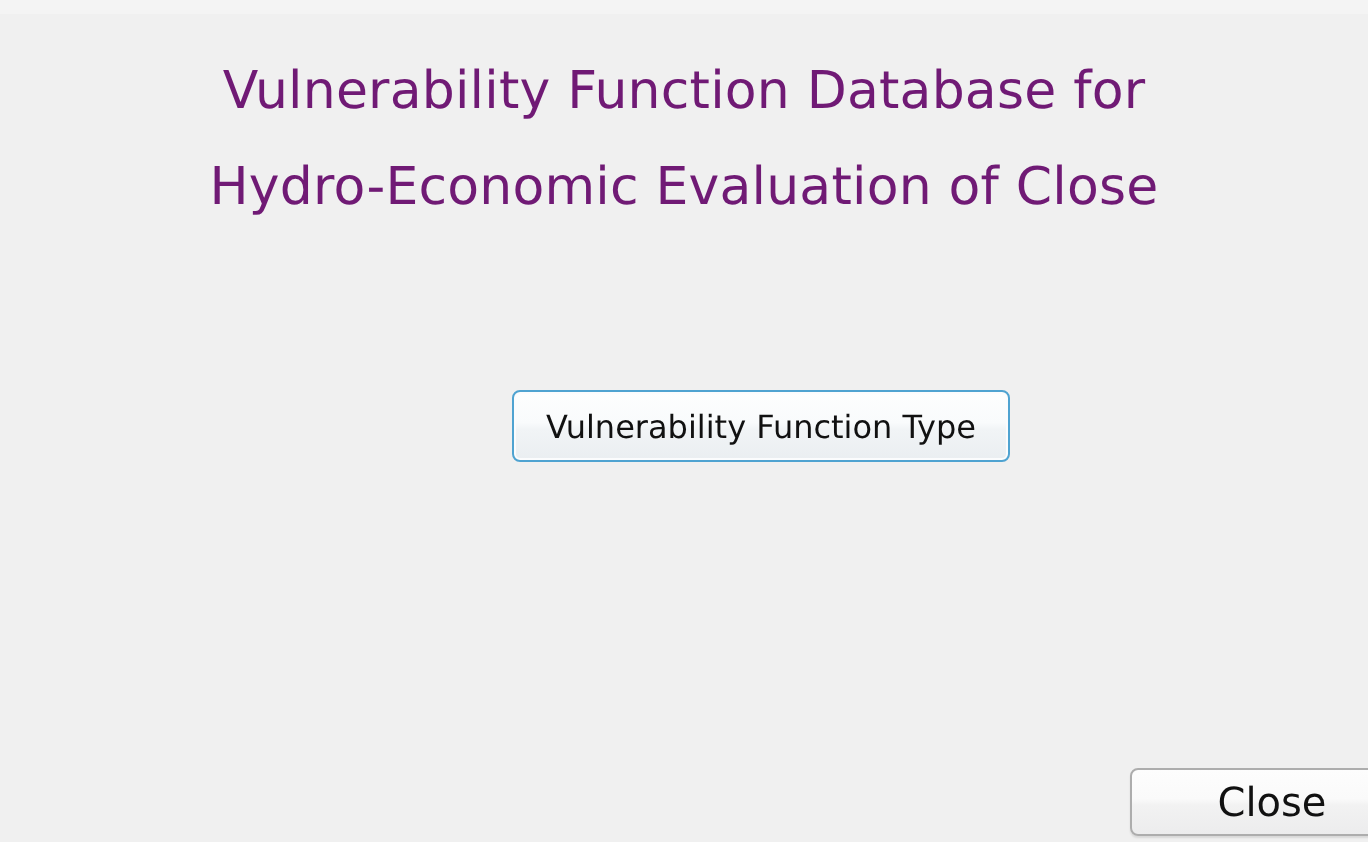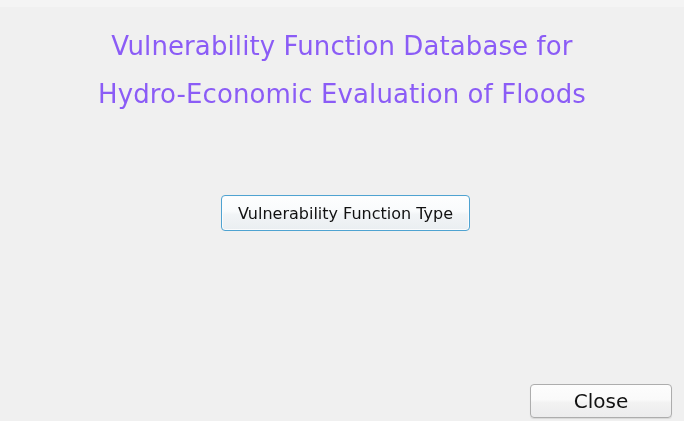--- a/index.html
+++ b/index.html
@@ -38,21 +38,21 @@
     position: absolute;
     left: 0;
     top: 22px;
     width: 684px;
     text-align: center;
   }
   .title-line {
     display: block;
     font-size: 26px;
     line-height: 48px;
-    color: #8b5cf6;
+    color: #701a75;
     font-weight: normal;
     letter-spacing: 0.1px;
     white-space: nowrap;
   }
 
   
   .btn {
     position: absolute;
     box-sizing: border-box;
     display: flex;
@@ -61,20 +61,21 @@
     font-family: "DejaVu Sans", "Liberation Sans", sans-serif;
     font-size: 16px;
     color: #111111;
     border: 1px solid #adadad;
     border-radius: 4px;
     background: linear-gradient(to bottom, #fdfdfd 0%, #fafafa 45%, #f2f2f2 55%, #ececed 100%);
     padding: 0;
     white-space: nowrap;
     cursor: default;
     box-shadow: 0 1px 1px rgba(0,0,0,0.10);
+    margin-left: 35px;
   }
 
   
   .btn.focused {
     border: 1px solid #4fa3d1;
     box-shadow: inset 0 0 0 1px #fbfcfd, 0 0 0 0 rgba(0,0,0,0);
     background: linear-gradient(to bottom, #fdfefe 0%, #f9fbfc 45%, #f1f4f6 55%, #eaeef1 100%);
   }
 
   #btn-vf-type {
@@ -99,21 +100,21 @@
 </style>
 </head>
 <body>
 
 <div class="top-strip"></div>
 
 <div class="dialog-surface">
 
   <div class="title-block">
     <span class="title-line">Vulnerability Function Database for</span>
-    <span class="title-line">Hydro-Economic Evaluation of Floods</span>
+    <span class="title-line">Hydro-Economic Evaluation of Close</span>
   </div>
 
   <div class="btn focused" id="btn-vf-type">
     <span>Vulnerability Function Type</span>
   </div>
 
 
   <div class="btn" id="btn-close">
     <span>Close</span>
   </div>

